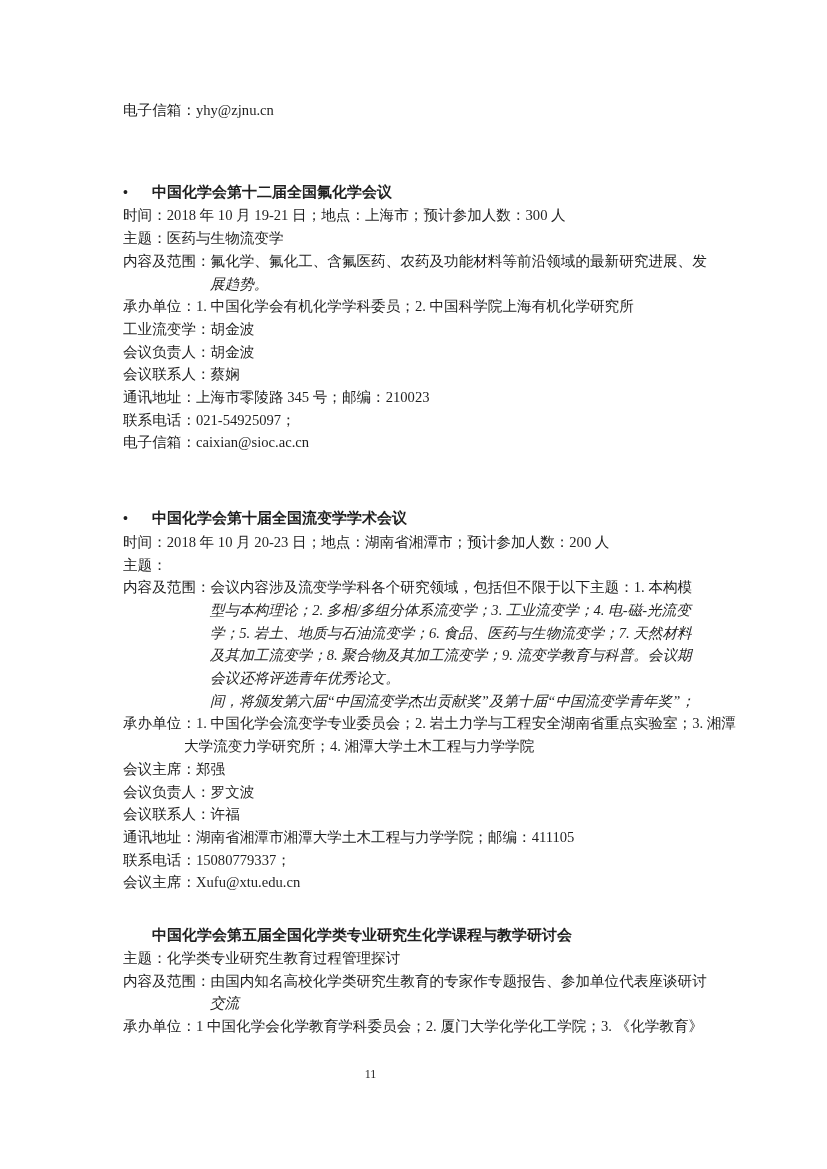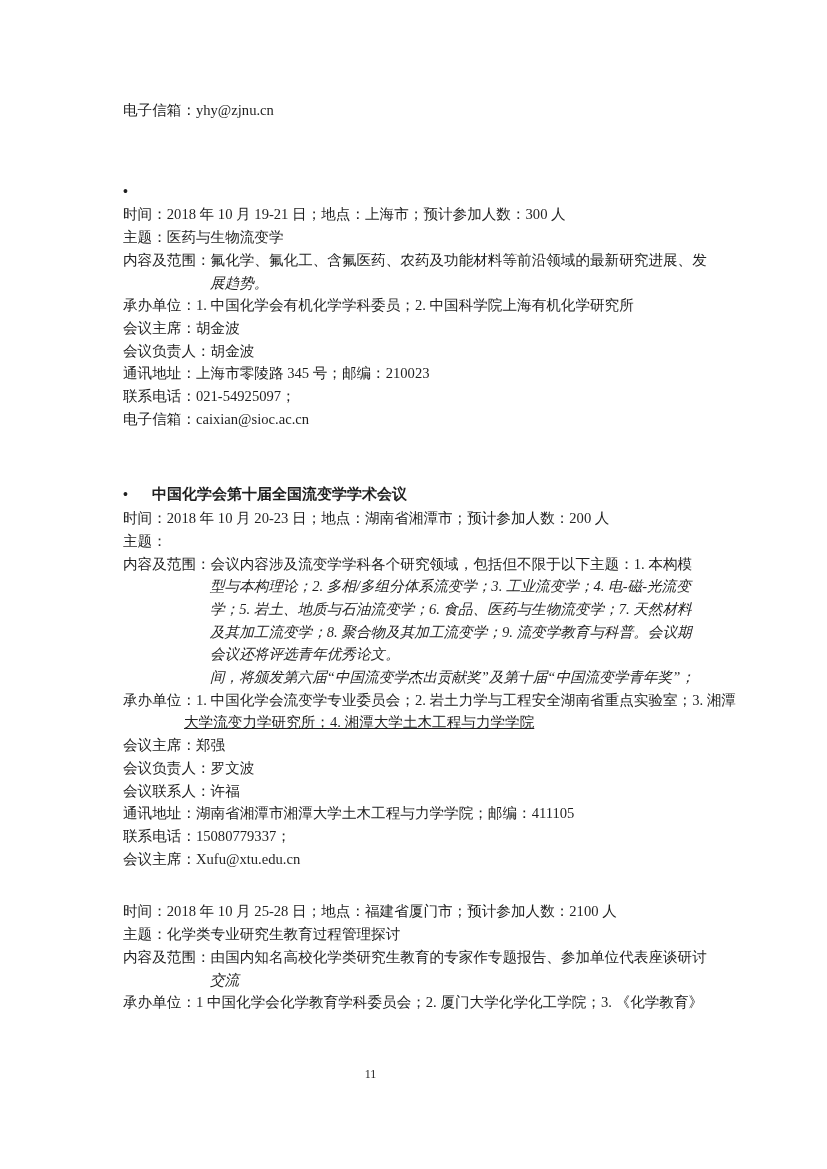--- a/index.html
+++ b/index.html
@@ -41,48 +41,49 @@
     flex: 0 0 29px;
     font-size: 14px;
   }
   .line {
     font-size: 14.6px;
     line-height: 22.7px;
     white-space: pre;
   }
   .ind-0 { padding-left: 0; }
   .ind-1 { padding-left: 87px; font-style: italic; }
-  .ind-2 { padding-left: 61px; text-decoration: underline; }
+  .ind-2 { padding-left: 61px; }
   .footer {
     position: absolute;
     left: 0;
     right: 0;
     top: 1066px;
     text-align: center;
     font-size: 12px;
     line-height: 16px;
   }
 </style>
 </head>
 <body>
 
 <div class="page">
   <div class="content">
       <div class="section sec-0">
         <div class="line ind-0">电子信箱：yhy@zjnu.cn</div>
       </div>
       <div class="section sec-1">
-        <div class="heading"><span class="bullet">•</span></div>
+        <div class="heading"><span class="bullet">•</span><span>中国化学会第十二届全国氟化学会议</span></div>
         <div class="line ind-0">时间：2018 年 10 月 19-21 日；地点：上海市；预计参加人数：300 人</div>
         <div class="line ind-0">主题：医药与生物流变学</div>
         <div class="line ind-0">内容及范围：氟化学、氟化工、含氟医药、农药及功能材料等前沿领域的最新研究进展、发</div>
         <div class="line ind-1">展趋势。</div>
         <div class="line ind-0">承办单位：1. 中国化学会有机化学学科委员；2. 中国科学院上海有机化学研究所</div>
-        <div class="line ind-0">会议主席：胡金波</div>
+        <div class="line ind-0">工业流变学：胡金波</div>
         <div class="line ind-0">会议负责人：胡金波</div>
+        <div class="line ind-0">会议联系人：蔡娴</div>
         <div class="line ind-0">通讯地址：上海市零陵路 345 号；邮编：210023</div>
         <div class="line ind-0">联系电话：021-54925097；</div>
         <div class="line ind-0">电子信箱：caixian@sioc.ac.cn</div>
       </div>
       <div class="section sec-2">
         <div class="heading"><span class="bullet">•</span><span>中国化学会第十届全国流变学学术会议</span></div>
         <div class="line ind-0">时间：2018 年 10 月 20-23 日；地点：湖南省湘潭市；预计参加人数：200 人</div>
         <div class="line ind-0">主题：</div>
         <div class="line ind-0">内容及范围：会议内容涉及流变学学科各个研究领域，包括但不限于以下主题：1. 本构模</div>
         <div class="line ind-1">型与本构理论；2. 多相/多组分体系流变学；3. 工业流变学；4. 电-磁-光流变</div>
@@ -93,21 +94,21 @@
         <div class="line ind-0">承办单位：1. 中国化学会流变学专业委员会；2. 岩土力学与工程安全湖南省重点实验室；3. 湘潭</div>
         <div class="line ind-2">大学流变力学研究所；4. 湘潭大学土木工程与力学学院</div>
         <div class="line ind-0">会议主席：郑强</div>
         <div class="line ind-0">会议负责人：罗文波</div>
         <div class="line ind-0">会议联系人：许福</div>
         <div class="line ind-0">通讯地址：湖南省湘潭市湘潭大学土木工程与力学学院；邮编：411105</div>
         <div class="line ind-0">联系电话：15080779337；</div>
         <div class="line ind-0">会议主席：Xufu@xtu.edu.cn</div>
       </div>
       <div class="section sec-3">
-        <div class="line ind-0">时间：2018 年 10 月 25-28 日；地点：福建省厦门市；预计参加人数：2100 人</div>
+        <div class="heading"><span class="bullet"></span><span>中国化学会第五届全国化学类专业研究生化学课程与教学研讨会</span></div>
         <div class="line ind-0">主题：化学类专业研究生教育过程管理探讨</div>
         <div class="line ind-0">内容及范围：由国内知名高校化学类研究生教育的专家作专题报告、参加单位代表座谈研讨</div>
         <div class="line ind-1">交流</div>
         <div class="line ind-0">承办单位：1 中国化学会化学教育学科委员会；2. 厦门大学化学化工学院；3. 《化学教育》</div>
       </div>
     </div>
   <div class="footer">11</div>
 </div>
 
 </body></html>

